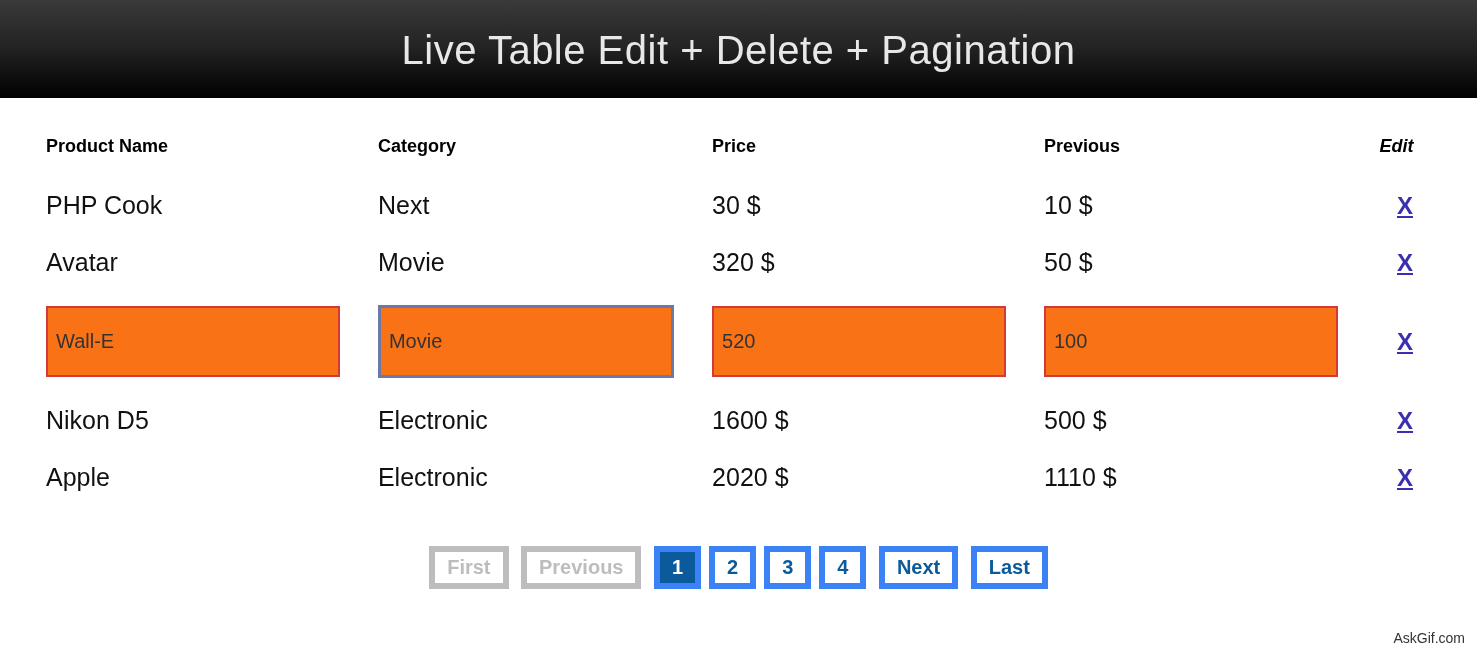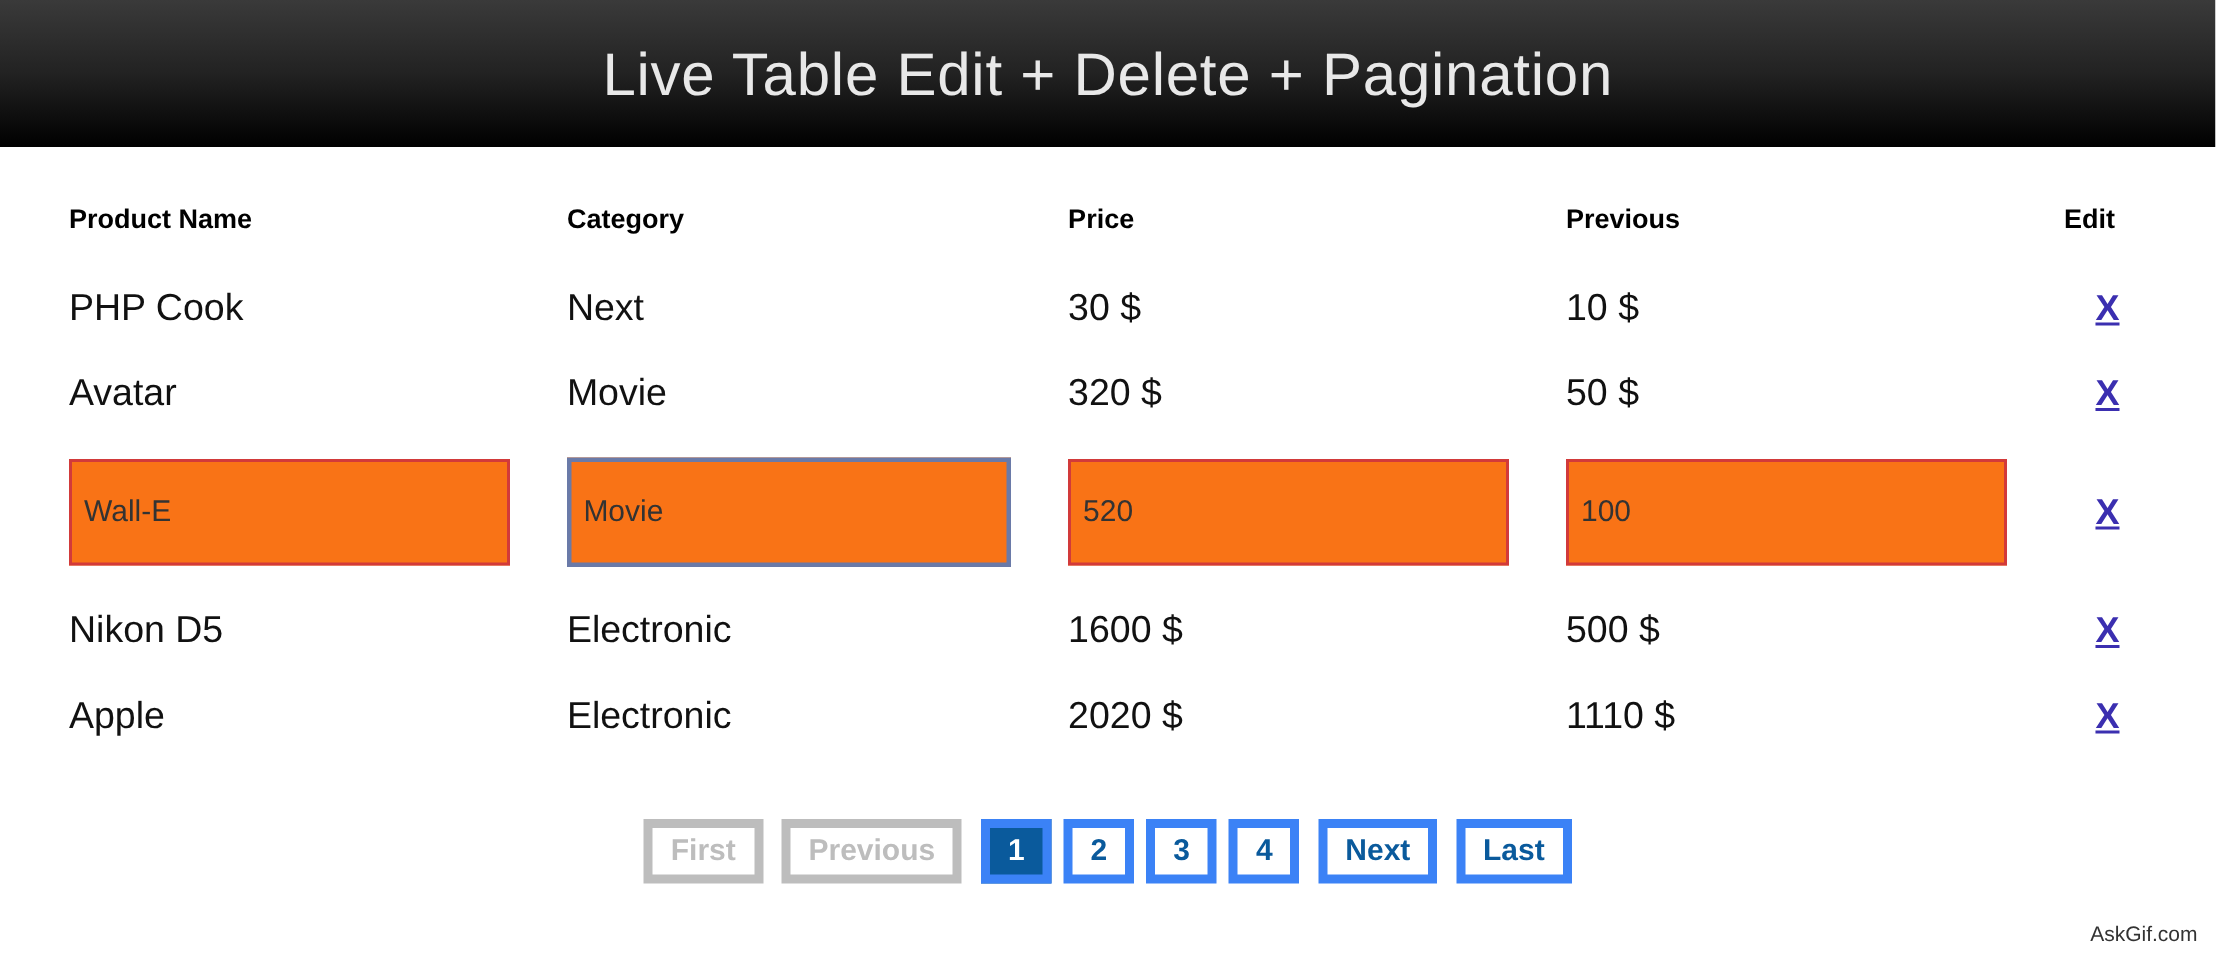--- a/index.html
+++ b/index.html
@@ -26,21 +26,21 @@
       width: 100%;
       border-collapse: collapse;
     }
     th {
       text-align: left;
       font-weight: bold;
       font-size: 18px;
       padding: 8px 6px 20px 6px;
       color: #000;
     }
-    th.edit-col { text-align: left; padding-right: 20px; }
+    th.edit-col { text-align: center; padding-right: 20px; font-style: italic; }
     td {
       font-size: 25px;
       padding: 14px 6px;
       color: #111;
       vertical-align: middle;
     }
     td.edit-col { text-align: right; padding-right: 24px; }
     .delete-link {
       color: #3b2fb0;
       text-decoration: underline;
@@ -79,21 +79,21 @@
       border-color: #bdbdbd;
       color: #bdbdbd;
       cursor: default;
     }
     .page-btn.active {
       background: #0a5a9c;
       color: #fff;
     }
     .watermark {
       position: absolute;
-      bottom: 20px;
+      bottom: 4px;
       right: 12px;
       font-size: 14px;
       color: #333;
     }
   </style>
 </head>
 <body>
 
 <div class="header">
   <span>Live Table Edit + Delete + Pagination</span>

